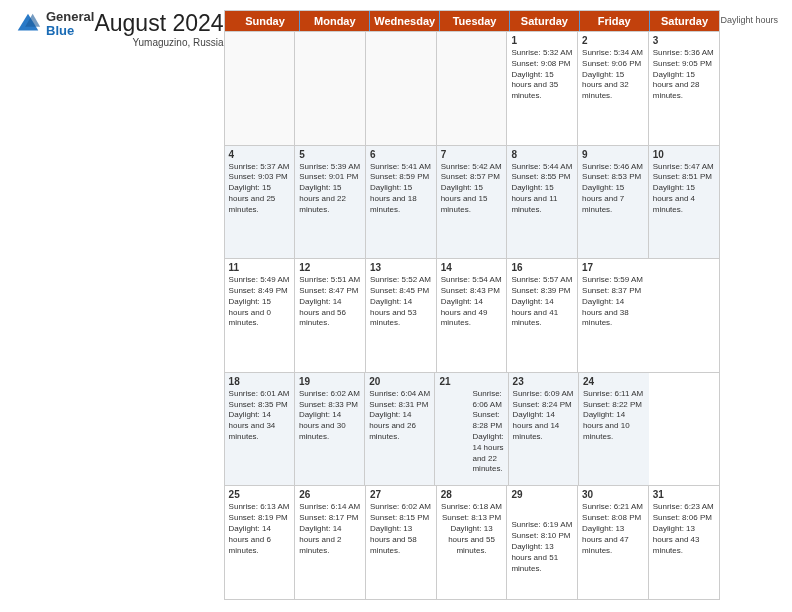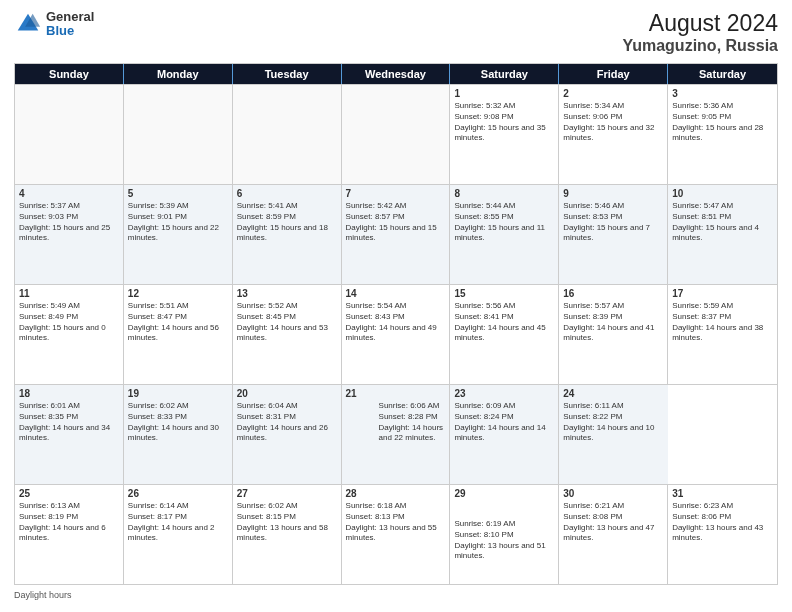--- a/index.html
+++ b/index.html
@@ -8,21 +8,21 @@
       background: #fff;
       width: 792px;
       height: 612px;
       overflow: hidden;
     }
     .page {
       width: 792px;
       height: 610px;
       padding: 10px 14px;
       display: flex;
-      flex-direction: column;
+      flex-direction: row;
     }
     .header {
       display: flex;
       justify-content: space-between;
       align-items: flex-start;
       margin-bottom: 8px;
     }
     .logo {
       display: flex;
       align-items: center;
@@ -43,34 +43,34 @@
     }
     .title-block {
       text-align: right;
     }
     .title-block .month-year {
       font-size: 23px;
       font-weight: normal;
       color: #222;
     }
     .title-block .location {
-      font-size: 16px;
+      font-size: 10px;
       color: #444;
-      font-weight: bold;
     }
     .calendar {
       flex: 1;
       display: flex;
       flex-direction: column;
       border: 1px solid #ccc;
     }
     .cal-header {
       display: grid;
       grid-template-columns: repeat(7, 1fr);
-      background: #0f172a;
+      background: #c2410c;
+      padding-left: 6px;
     }
     .cal-header-cell {
       color: #fff;
       font-size: 11px;
       font-weight: bold;
       padding: 4px 4px;
       text-align: center;
       border-right: 1px solid #5599d8;
     }
     .cal-header-cell:last-child { border-right: none; }
@@ -133,22 +133,22 @@
     <div class="title-block">
       <div class="month-year">August 2024</div>
       <div class="location">Yumaguzino, Russia</div>
     </div>
   </div>
 
   <div class="calendar">
     <div class="cal-header">
     <div class="cal-header-cell">Sunday</div>
         <div class="cal-header-cell">Monday</div>
+        <div class="cal-header-cell">Wednesday</div>
         <div class="cal-header-cell">Tuesday</div>
-        <div class="cal-header-cell">Wednesday</div>
         <div class="cal-header-cell">Saturday</div>
         <div class="cal-header-cell">Friday</div>
         <div class="cal-header-cell">Saturday</div>
       </div>
     <div class="cal-body">
     <div class="cal-row">
           <div class="cal-cell empty"></div>
           <div class="cal-cell empty"></div>
           <div class="cal-cell empty"></div>
           <div class="cal-cell empty"></div>
@@ -234,26 +234,20 @@
 Sunset: 8:45 PM
 Daylight: 14 hours and 53 minutes.</div>
           </div>
           <div class="cal-cell">
             <span class="day-num">14</span>
             <div class="cell-text" style="white-space: pre-line;">Sunrise: 5:54 AM
 Sunset: 8:43 PM
 Daylight: 14 hours and 49 minutes.</div>
           </div>
           <div class="cal-cell">
-            <span class="day-num">15</span>
-            <div class="cell-text" style="white-space: pre-line;">Sunrise: 5:56 AM
-Sunset: 8:41 PM
-Daylight: 14 hours and 45 minutes.</div>
-          </div>
-          <div class="cal-cell">
             <span class="day-num">16</span>
             <div class="cell-text" style="white-space: pre-line;">Sunrise: 5:57 AM
 Sunset: 8:39 PM
 Daylight: 14 hours and 41 minutes.</div>
           </div>
           <div class="cal-cell">
             <span class="day-num">17</span>
             <div class="cell-text" style="white-space: pre-line;">Sunrise: 5:59 AM
 Sunset: 8:37 PM
 Daylight: 14 hours and 38 minutes.</div>
@@ -311,21 +305,21 @@
 Daylight: 14 hours and 2 minutes.</div>
           </div>
           <div class="cal-cell">
             <span class="day-num">27</span>
             <div class="cell-text" style="white-space: pre-line;">Sunrise: 6:02 AM
 Sunset: 8:15 PM
 Daylight: 13 hours and 58 minutes.</div>
           </div>
           <div class="cal-cell">
             <span class="day-num">28</span>
-            <div class="cell-text" style="white-space: pre-line;">Sunrise: 6:18 AM
+            <div class="cell-text" style="white-space: pre-line; text-align: center;">Sunrise: 6:18 AM
 Sunset: 8:13 PM
 Daylight: 13 hours and 55 minutes.</div>
           </div>
           <div class="cal-cell">
             <span class="day-num">29</span>
             <div class="cell-text" style="white-space: pre-line; margin-top: 20px;">Sunrise: 6:19 AM
 Sunset: 8:10 PM
 Daylight: 13 hours and 51 minutes.</div>
           </div>
           <div class="cal-cell">

